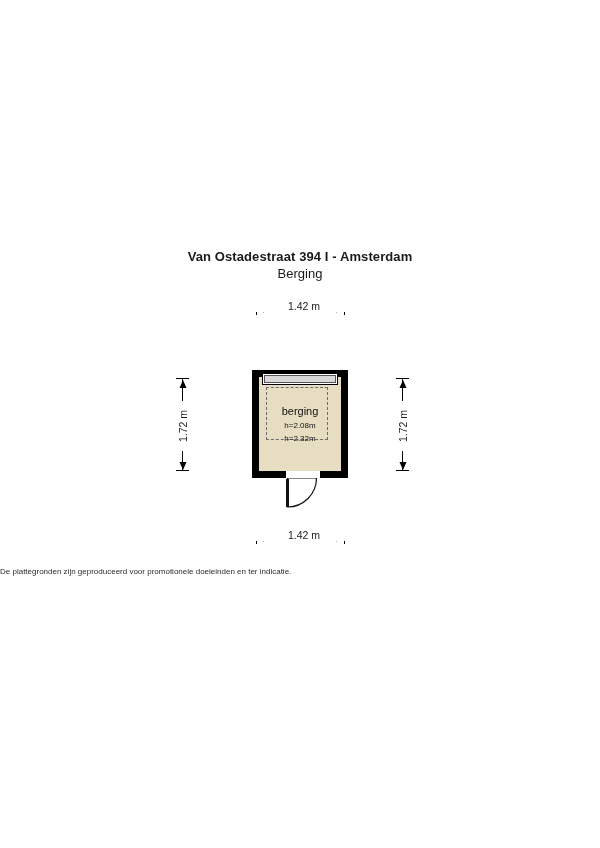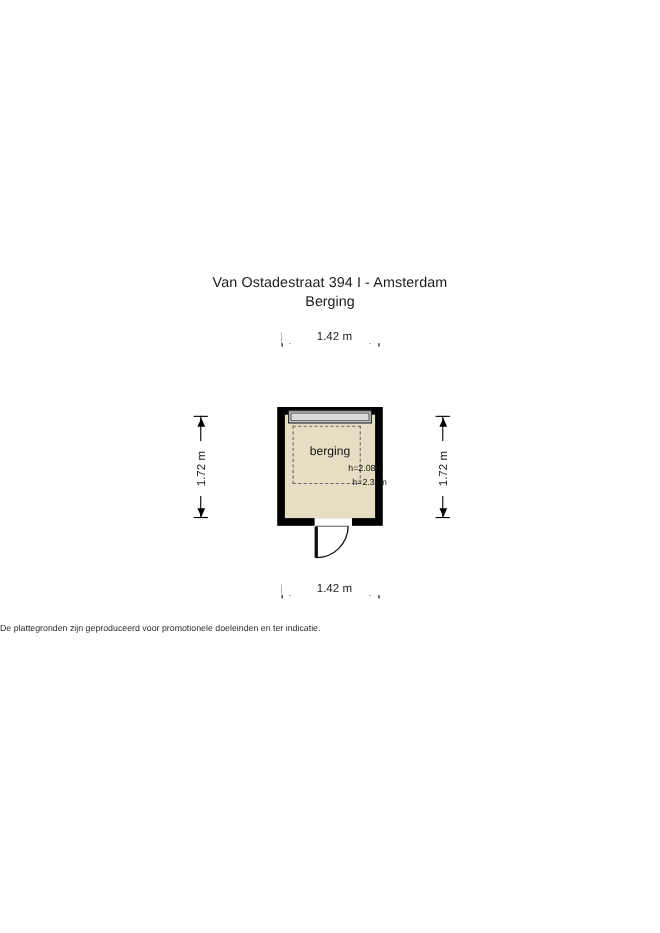--- a/index.html
+++ b/index.html
@@ -19,21 +19,21 @@
   
   .title-block {
     position: absolute;
     top: 248px;
     left: 0;
     width: 600px;
     text-align: center;
   }
   .title-line1 {
     font-size: 13px;
-    font-weight: normal;
+    font-weight: bold;
     letter-spacing: 0.1px;
     line-height: 17px;
   }
   .title-line2 {
     font-size: 13px;
     font-weight: normal;
     line-height: 18px;
   }
 
   
@@ -107,33 +107,32 @@
     width: 96px;
     text-align: center;
     font-size: 11px;
     color: #111111;
   }
   .room-h1 {
     position: absolute;
     left: 252px;
     top: 421px;
     width: 96px;
-    text-align: right;
+    text-align: center;
     font-size: 8px;
     color: #111111;
   }
   .room-h2 {
     position: absolute;
     left: 252px;
     top: 434px;
     width: 96px;
     text-align: center;
     font-size: 8px;
     color: #111111;
-    padding-left: 36px;
   }
 
   
   .door-gap {
     position: absolute;
     left: 286px;
     top: 471px;
     width: 34px;
     height: 8px;
     background: #ffffff;

